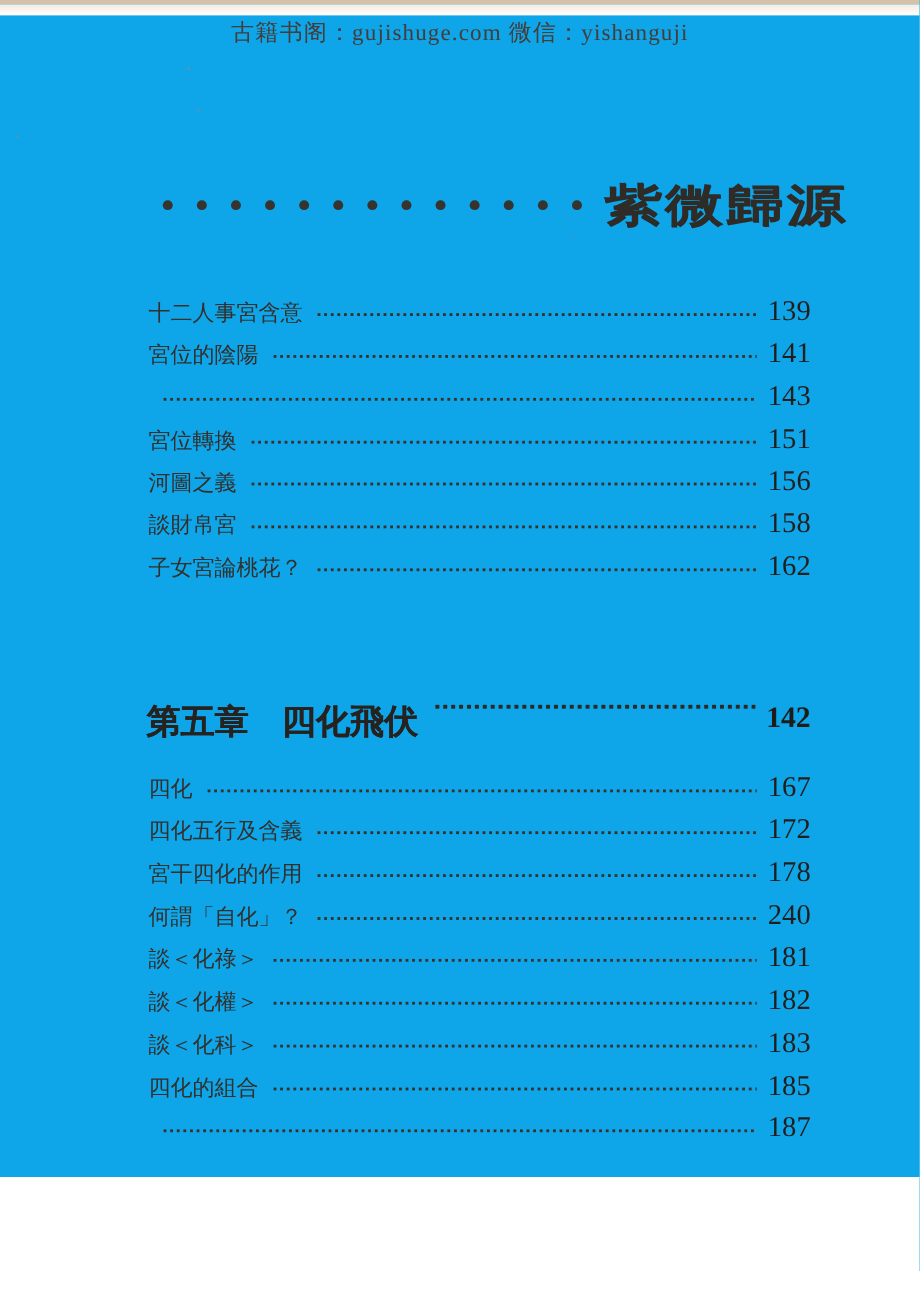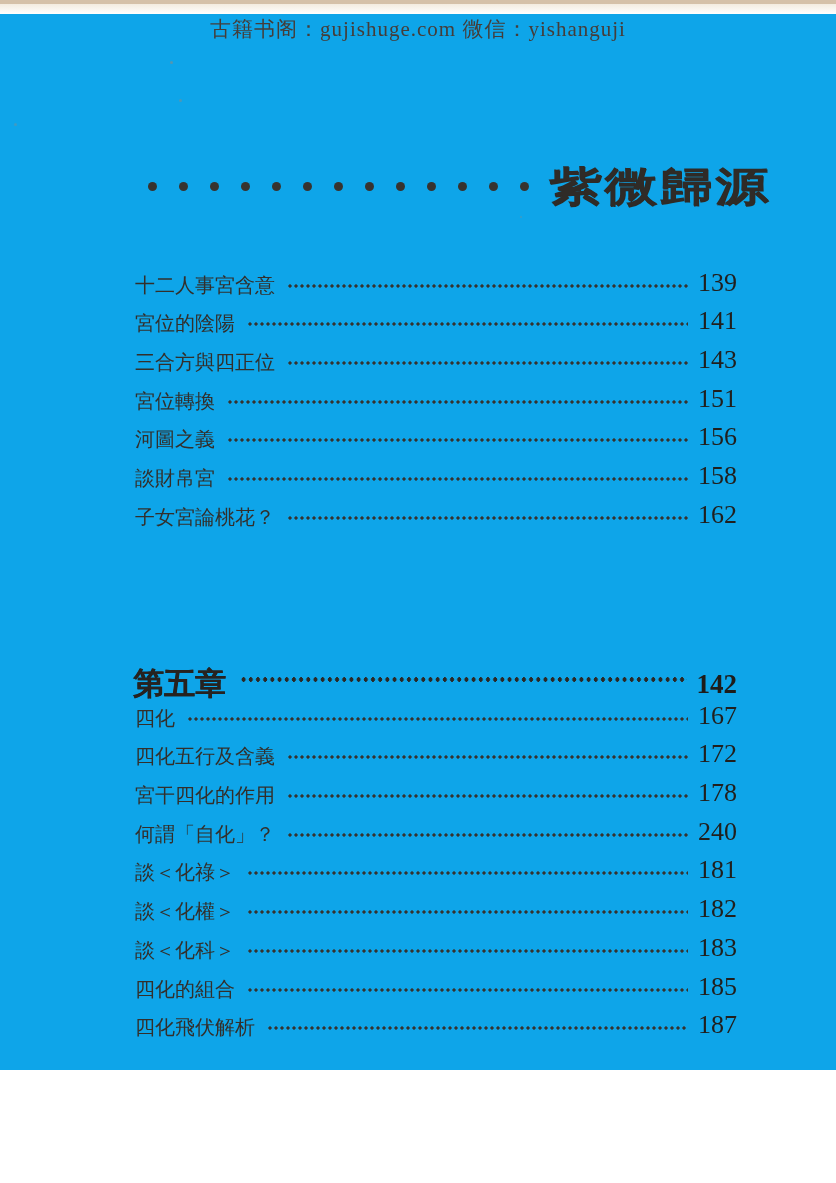--- a/index.html
+++ b/index.html
@@ -66,22 +66,22 @@
     background-repeat:repeat-x;
     background-position:0 center;
   }
   .toc-page{
     font-size:26px;line-height:1;
     color:#211f1d;
     flex:0 0 auto;
     font-family:"Liberation Serif","DejaVu Serif",serif;
   }
   .chapter-row{
-    position:absolute;left:133px;right:99px;top:662px;height:44px;
-    display:flex;align-items:center;font-family:Liberation Serif, serif;
+    position:absolute;left:133px;right:99px;top:639px;height:44px;
+    display:flex;align-items:flex-start;font-family:Liberation Serif, serif;
   }
   .chapter-label,.chapter-title{
     font-size:31px;line-height:1.1;font-weight:900;
     color:#262220;white-space:nowrap;
     text-shadow:0.4px 0.4px 0 #262220;
   }
   .chapter-title{margin-left:30px;}
   .chapter-row .leader{
     height:8px;margin:0 10px 8px 14px;
     background-image:radial-gradient(circle,#2b2825 2.1px,transparent 2.3px);
@@ -140,21 +140,20 @@
     <span class="toc-page">139</span>
   </div>
 
   <div class="toc-row">
     <span class="toc-label">宮位的陰陽</span>
     <span class="leader"></span>
     <span class="toc-page">141</span>
   </div>
 
   <div class="toc-row">
-    <span class="toc-label">三合方與四正位</span>
     <span class="leader"></span>
     <span class="toc-page">143</span>
   </div>
 
 
 
   <div class="toc-row">
     <span class="toc-label">宮位轉換</span>
     <span class="leader"></span>
     <span class="toc-page">151</span>
@@ -174,20 +173,21 @@
 
   <div class="toc-row">
     <span class="toc-label">子女宮論桃花？</span>
     <span class="leader"></span>
     <span class="toc-page">162</span>
   </div>
 </div>
 
   <div class="chapter-row">
     <span class="chapter-label">第五章</span>
+    <span class="chapter-title">四化飛伏</span>
     <span class="leader"></span>
     <span class="chapter-page">142</span>
   </div>
 
   <div class="toc-list toc-part2" id="toc-part2">
   <div class="toc-row">
     <span class="toc-label">四化</span>
     <span class="leader"></span>
     <span class="toc-page">167</span>
   </div>
@@ -230,21 +230,20 @@
   </div>
 
 
   <div class="toc-row">
     <span class="toc-label">四化的組合</span>
     <span class="leader"></span>
     <span class="toc-page">185</span>
   </div>
 
   <div class="toc-row">
-    <span class="toc-label">四化飛伏解析</span>
     <span class="leader"></span>
     <span class="toc-page">187</span>
   </div>
 </div>
 
   <div class="footer"><span>紫微歸源</span><span>・9・</span></div>
 
   <div class="speck speck-1"></div>
   <div class="speck speck-2"></div>
   <div class="speck speck-3"></div>

